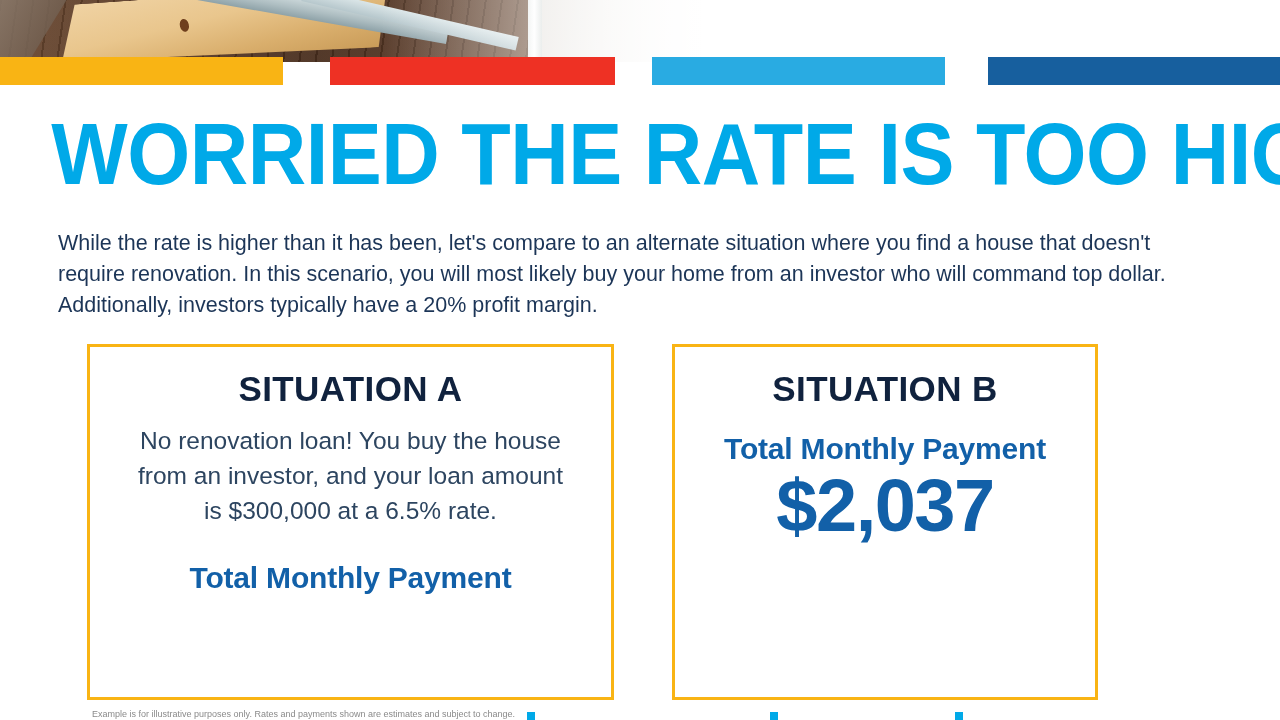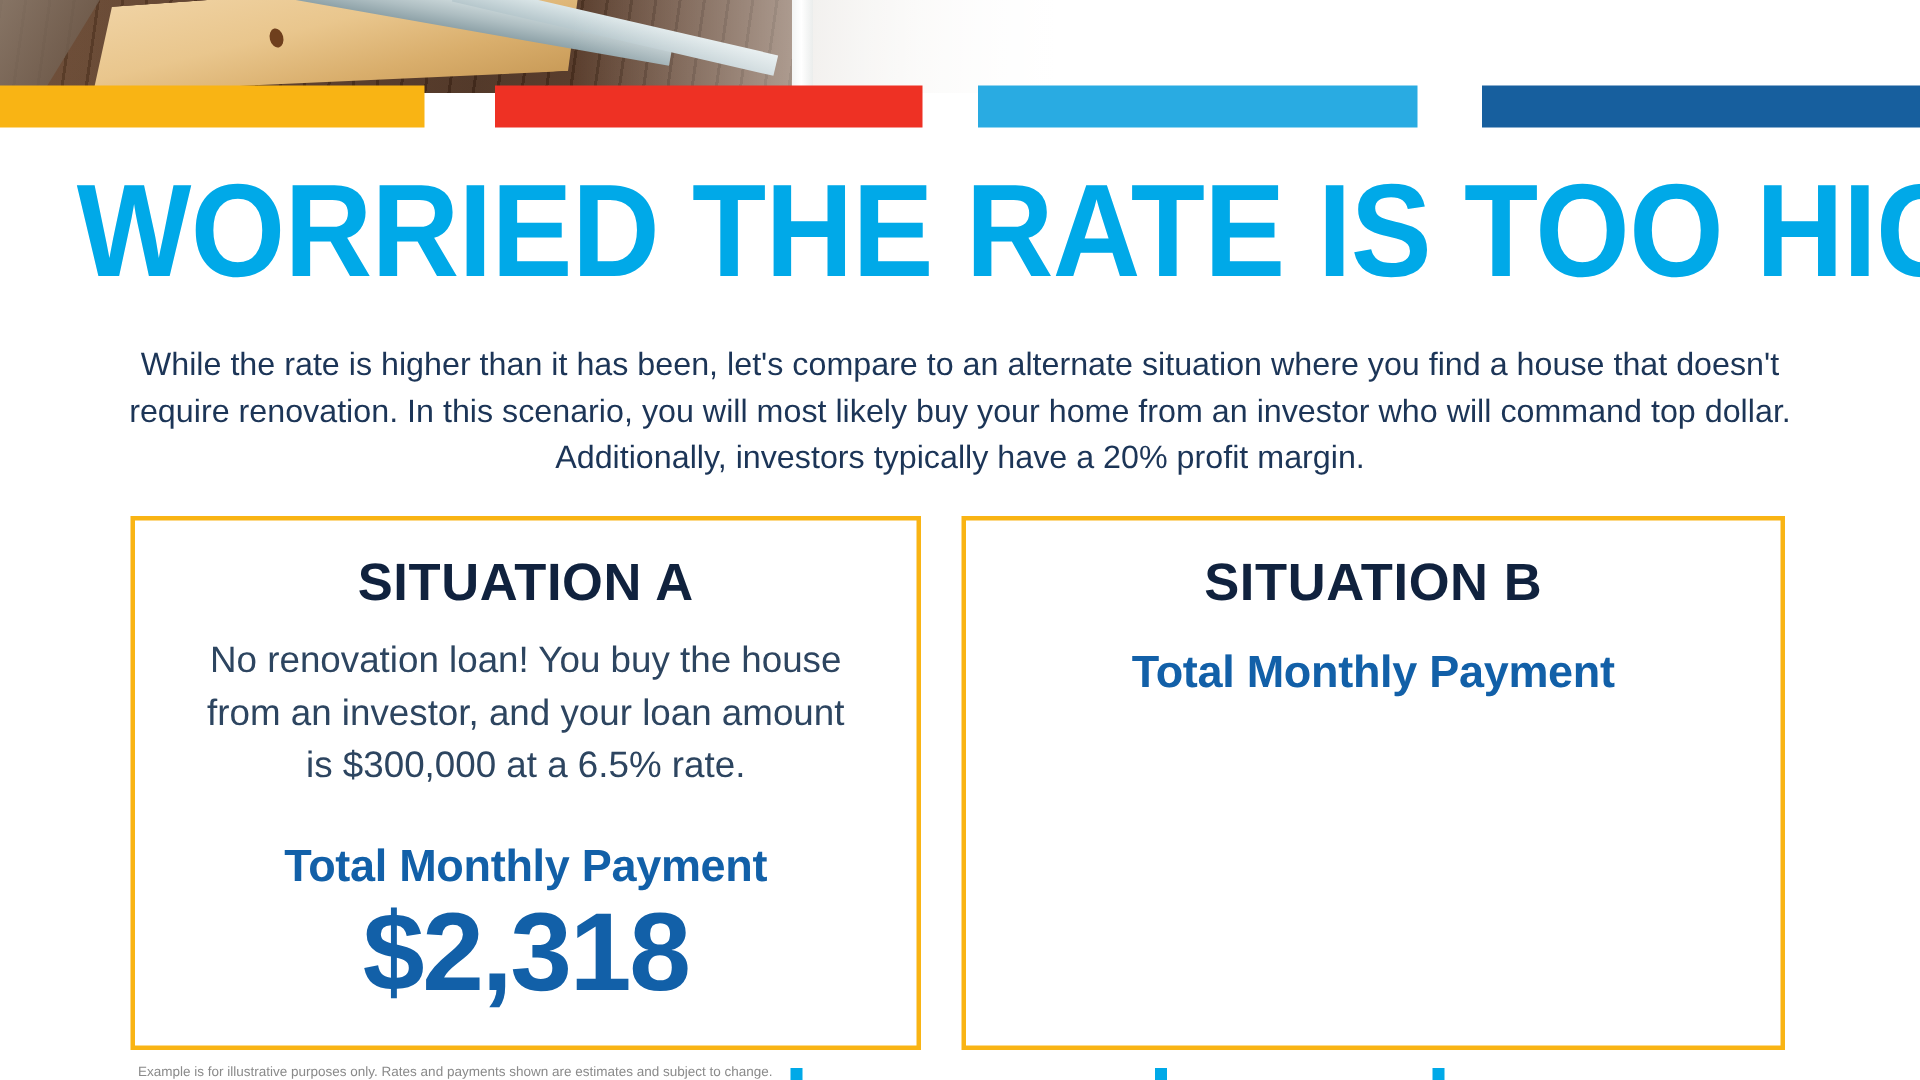--- a/index.html
+++ b/index.html
@@ -106,39 +106,38 @@
     line-height:92px;
     letter-spacing:-0.5px;
     transform:scaleX(0.92);
     transform-origin:center top;
     white-space:nowrap;
   }
 
   
   .intro {
     position:absolute; left:58px; top:228px; width:1164px;
-    text-align:center;
     color:#1C3557;
     font-size:21.5px;
     line-height:31px;
     font-weight:400;
   }
 
   
   .cards { position:absolute; left:0; top:344px; width:1280px; height:360px; }
   .card {
     position:absolute; top:0;
     border:3px solid #F9B414;
     background:#ffffff;
     height:356px;
     padding:22px 14px 0 14px;
     text-align:center;
   }
   .card-a { left:87px;  width:527px; }
-  .card-b { left:641px; width:549px; }
+  .card-b { left:672px; width:426px; }
 
   .card-title {
     color:#10223E;
     font-size:35px;
     font-weight:bold;
     letter-spacing:0.4px;
     line-height:40px;
     margin-bottom:14px;
   }
   .card-body {
@@ -231,26 +230,26 @@
   <div class="headline">WORRIED THE RATE IS TOO HIGH?</div>
 
   <div class="intro">While the rate is higher than it has been, let's compare to an alternate situation where you find a house that doesn't require renovation. In this scenario, you will most likely buy your home from an investor who will command top dollar. Additionally, investors typically have a 20% profit margin.</div>
 
   <div class="cards">
 
     <div class="card card-a">
       <div class="card-title">SITUATION A</div>
       <div class="card-body">No renovation loan! You buy the house from an investor, and your loan amount is $300,000 at a 6.5% rate.</div>
       <div class="payment-label">Total Monthly Payment</div>
-      <div class="payment-amount">$2,318</div>
     </div>
 
     <div class="card card-b">
       <div class="card-title">SITUATION B</div>
       <div class="payment-label">Total Monthly Payment</div>
+      <div class="payment-amount">$2,037</div>
     </div>
 
   </div>
 
   <div class="finefoot">
     <div class="fineprint">Example is for illustrative purposes only. Rates and payments shown are estimates and subject to change.</div>
     <div class="foot-marks">
       <span class="foot-mark m1"></span>
       <span class="foot-text t1"></span>
       <span class="foot-mark m2"></span>

